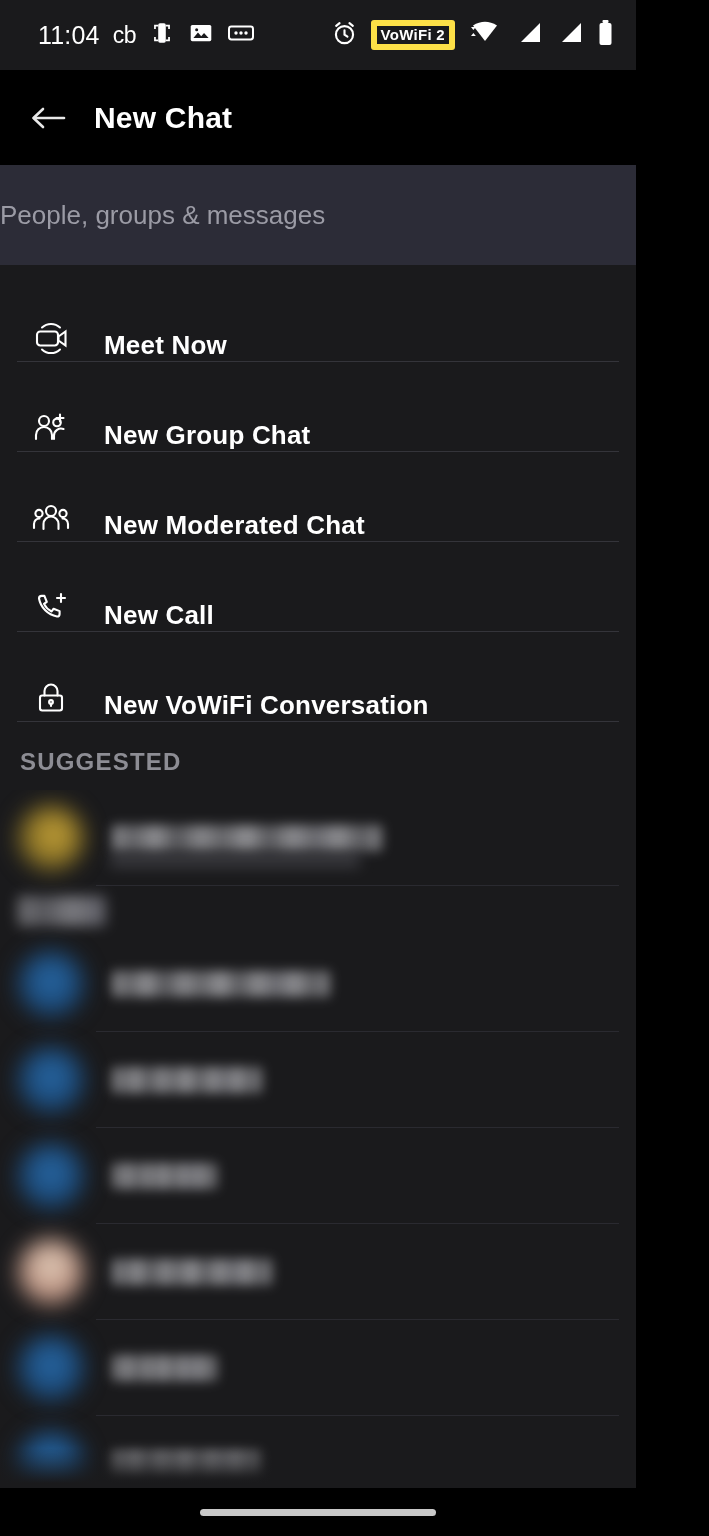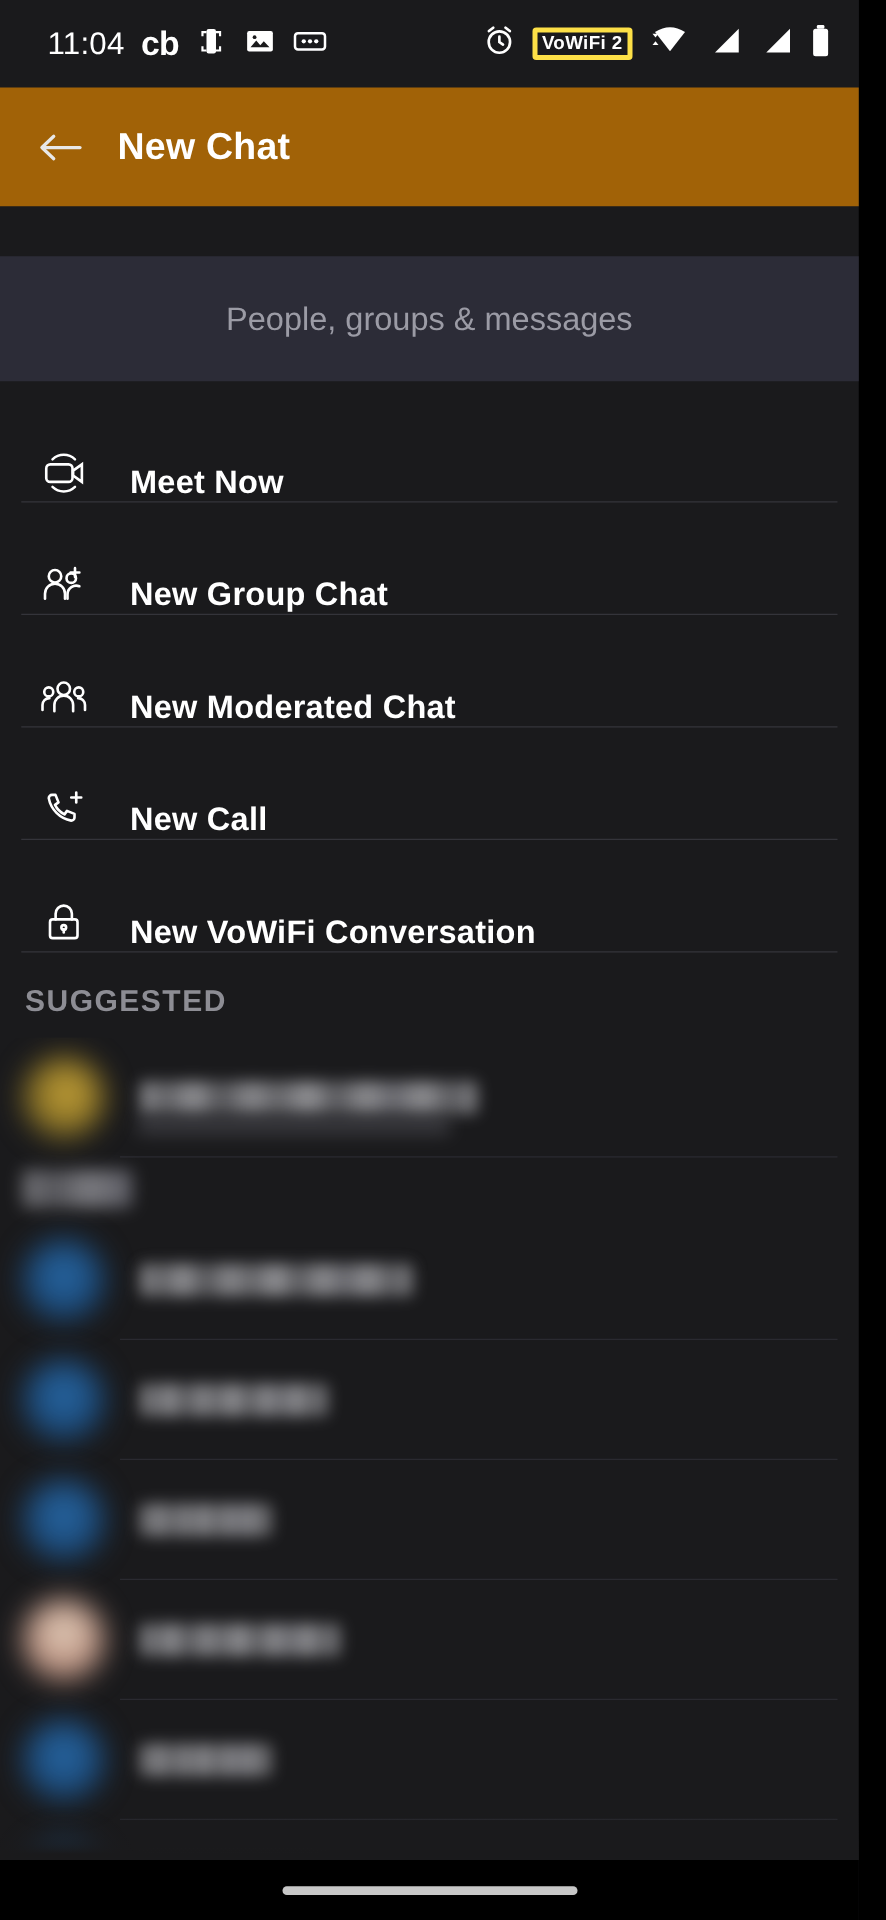--- a/index.html
+++ b/index.html
@@ -4,69 +4,68 @@
 <style>
   * { margin:0; padding:0; box-sizing:border-box; }
   html, body {
     width:709px; height:1536px;
     background:#000;
     font-family:"Liberation Sans", sans-serif;
     overflow:hidden;
   }
   .phone {
     position:relative;
-    width:687px; height:1536px;
+    width:636px; height:1536px;
     background:#1a1a1c;
     display:flex; flex-direction:column;
   }
 
   
   .statusbar {
     height:70px; flex:0 0 70px;
     background:#1a1a1c;
     display:flex; align-items:center;
     padding:0 22px 0 38px;
     color:#fff;
   }
   .status-left { display:flex; align-items:center; gap:13px; }
   .clock { font-size:25px; font-weight:400; letter-spacing:.2px; color:#fff; }
   .status-right { margin-left:auto; display:flex; align-items:center; gap:13px; }
   .ic { display:block; }
-  .cb-text { font-size:27px; font-weight:700; letter-spacing:-.5px; }
+  .cb-text { font-size:23px; font-weight:400; letter-spacing:-.5px; }
   .vowifi {
-    border:4px solid #fde047; border-radius:3px;
+    border:6px solid #fde047; border-radius:3px;
     font-size:15px; font-weight:700; letter-spacing:.3px;
     padding:1px 4px 2px 4px; color:#fff; line-height:1;
     display:flex; align-items:center;
   }
 
   
   .appbar {
     height:95px; flex:0 0 95px;
-    background:#a16207;
+    background:#000000;
     display:flex; align-items:center;
     padding-left:20px;
   }
   .back-btn {
     width:56px; height:56px;
     display:flex; align-items:center; justify-content:center;
     cursor:pointer;
   }
   .appbar-title {
     font-size:30px; font-weight:700; color:#fff;
     margin-left:18px; letter-spacing:.2px;
   }
 
   
   .searchbar {
     height:100px; flex:0 0 100px;
     background:#2c2c37;
-    display:flex; align-items:center; justify-content:center;
+    display:flex; align-items:center; 
     cursor:text;
-    margin-top:40px;
   }
   .search-placeholder {
     font-size:26px; color:#9b9ba5; font-weight:400;
   }
 
   
   .actions { flex:0 0 auto; padding-top:6px; }
   .action-row {
     position:relative;
     height:90px;

